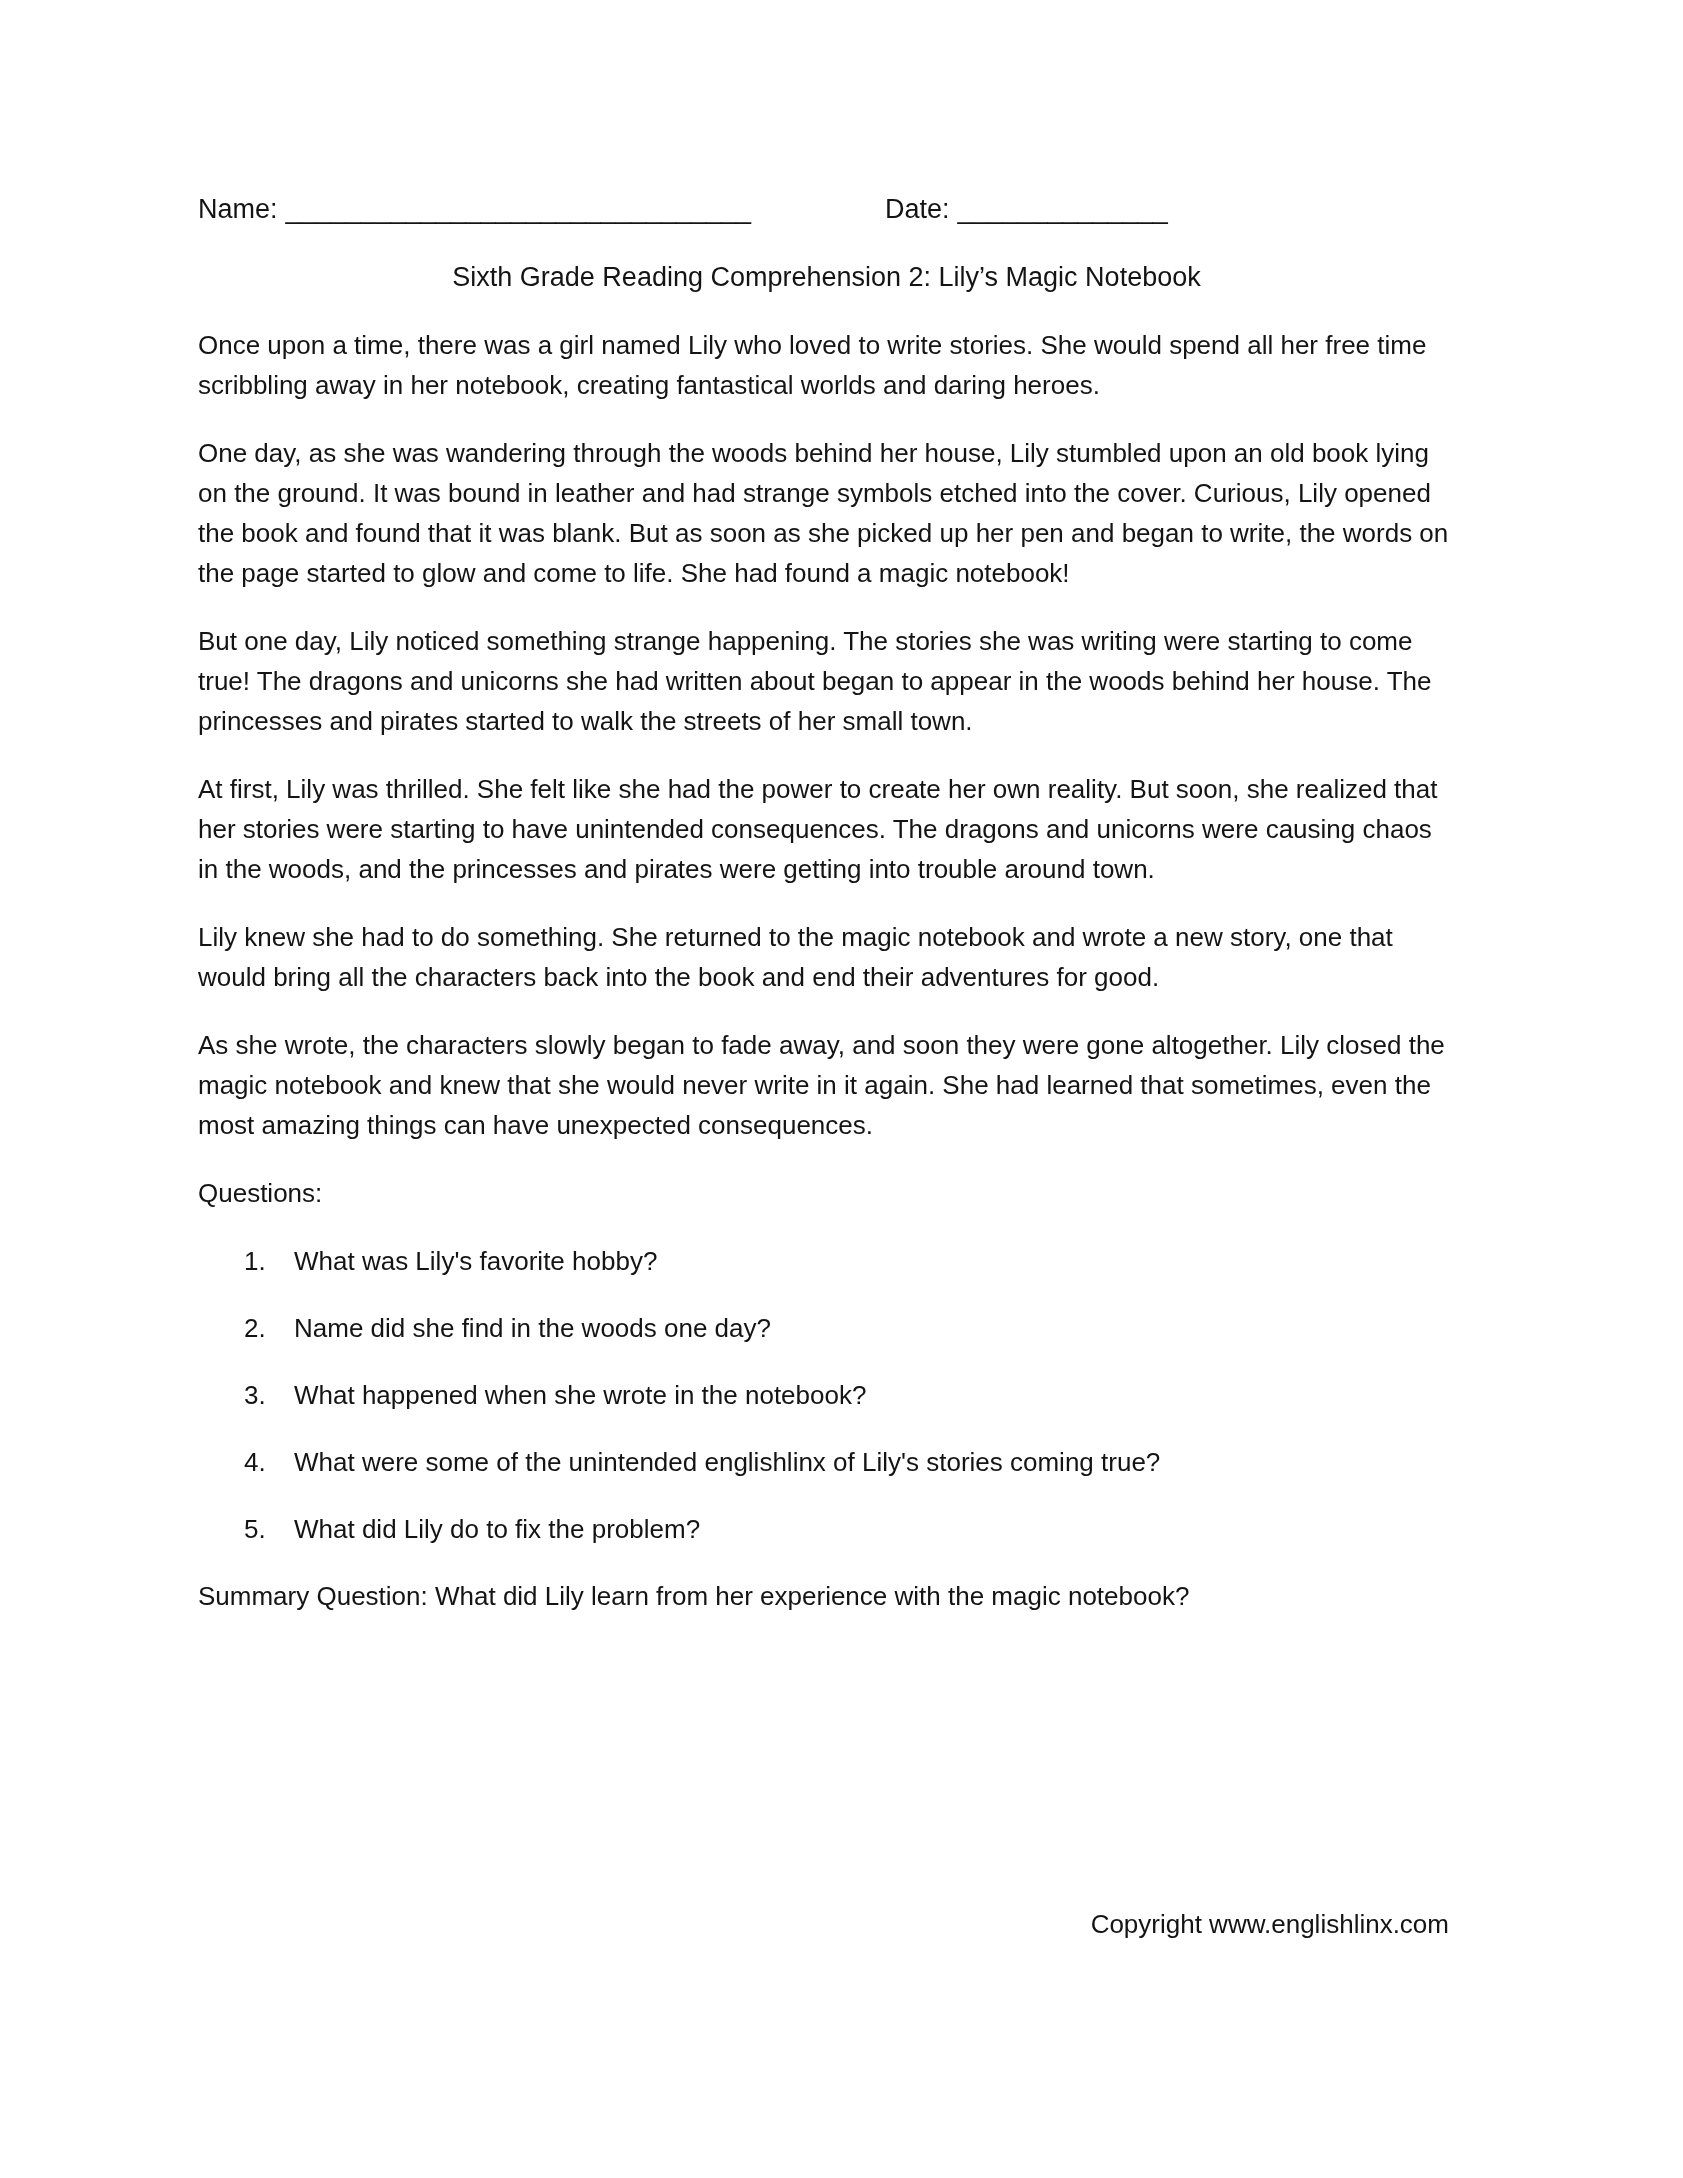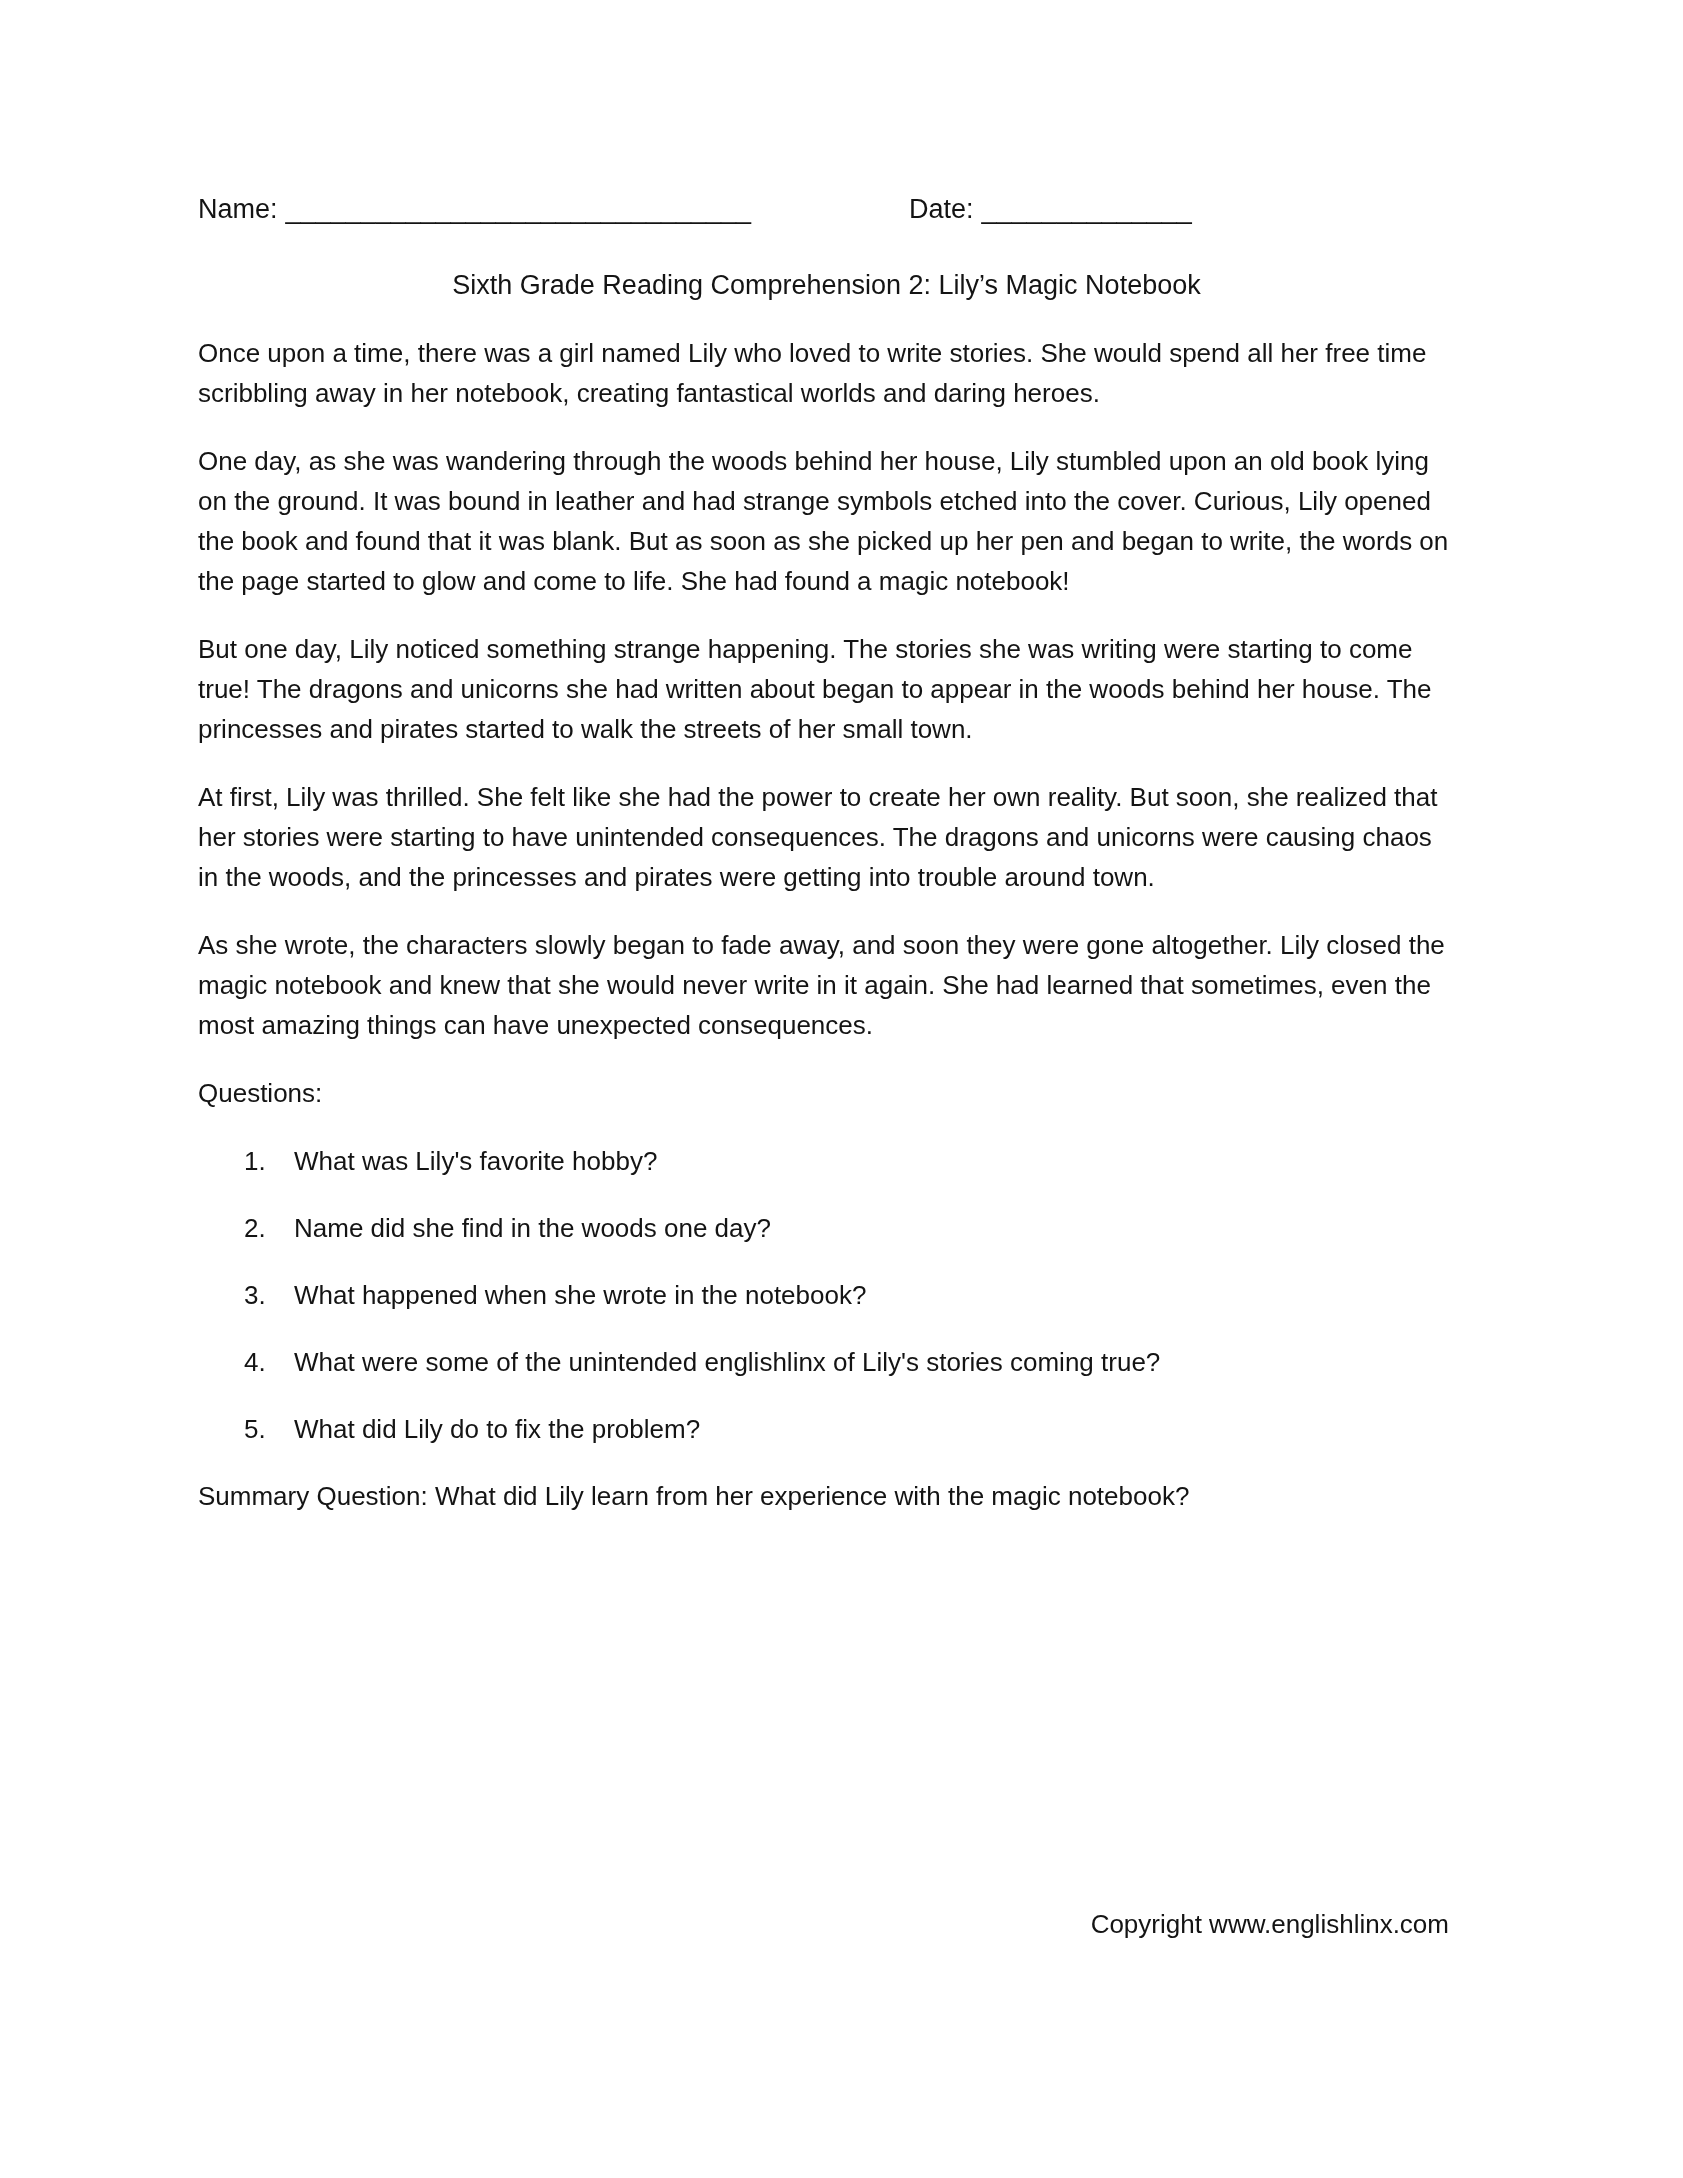--- a/index.html
+++ b/index.html
@@ -14,23 +14,22 @@
   .page {
     width: 100%;
     height: 100%;
     padding: 194px 228px 59px 198px;
     position: relative;
   }
   .header-row {
     display: flex;
     align-items: center;
     font-size: 27px;
-    margin-bottom: 40px;
+    margin-bottom: 32px;
     white-space: nowrap;
-    gap: 24px;
   }
   .name-field { width: 687px; display: flex; align-items: baseline; }
   .date-field { display: flex; align-items: baseline; }
   .blank {
     letter-spacing: 0;
     margin-left: 8px;
     white-space: pre;
   }
   .title {
     text-align: center;
@@ -80,20 +79,21 @@
     </div>
   </div>
 
   <div class="title">Sixth Grade Reading Comprehension 2: Lily’s Magic Notebook</div>
 
   <div class="story">
     <p>Once upon a time, there was a girl named Lily who loved to write stories. She would spend all her free time scribbling away in her notebook, creating fantastical worlds and daring heroes.</p>
     <p>One day, as she was wandering through the woods behind her house, Lily stumbled upon an old book lying on the ground. It was bound in leather and had strange symbols etched into the cover. Curious, Lily opened the book and found that it was blank. But as soon as she picked up her pen and began to write, the words on the page started to glow and come to life. She had found a magic notebook!</p>
     <p>But one day, Lily noticed something strange happening. The stories she was writing were starting to come true! The dragons and unicorns she had written about began to appear in the woods behind her house. The princesses and pirates started to walk the streets of her small town.</p>
     <p>At first, Lily was thrilled. She felt like she had the power to create her own reality. But soon, she realized that her stories were starting to have unintended consequences. The dragons and unicorns were causing chaos in the woods, and the princesses and pirates were getting into trouble around town.</p>
+    <p>Lily knew she had to do something. She returned to the magic notebook and wrote a new story, one that would bring all the characters back into the book and end their adventures for good.</p>
     <p>As she wrote, the characters slowly began to fade away, and soon they were gone altogether. Lily closed the magic notebook and knew that she would never write in it again. She had learned that sometimes, even the most amazing things can have unexpected consequences.</p>
   </div>
 
   <p class="questions-label">Questions:</p>
 
   <ol class="questions">
     <li>
       <span class="qnum">1.</span>
       <span class="qtext">What was Lily's favorite hobby?</span>
     </li>

